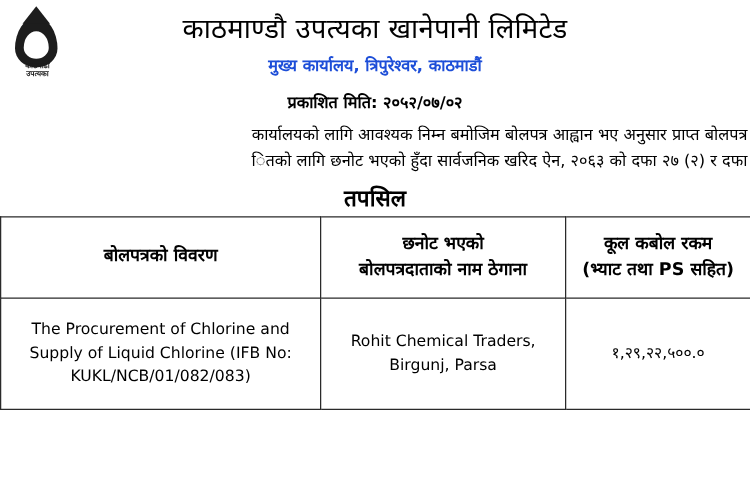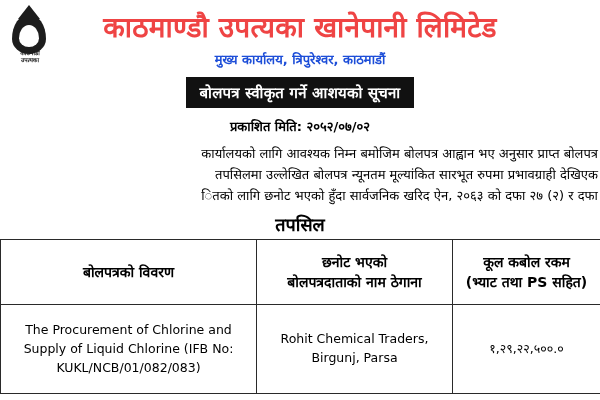--- a/index.html
+++ b/index.html
@@ -23,25 +23,25 @@
     background: #ffffff;
   }
 
   
   .header {
     position: relative;
     text-align: center;
     padding: 4px 0 2px 0;
   }
   .org-title {
-    font-size: 28px;
-    font-weight: bold;
+    font-size: 22px;
+    font-weight: normal;
     letter-spacing: 0.2px;
     line-height: 1.25;
-    color: #ef4444;
+    color: #000000;
     padding: 0 52px;
   }
   .org-subtitle {
     font-size: 13px;
     font-weight: bold;
     color: #1d4ed8;
     margin-top: 5px;
     padding: 0 52px;
   }
 
@@ -185,29 +185,25 @@
       <div class="drop"></div>
       <div class="inner"></div>
       <div class="np">काठमाडौं<br>उपत्यका</div>
     </div>
 
     <div class="org-title">काठमाण्डौ उपत्यका खानेपानी लिमिटेड</div>
 
     <div class="org-subtitle">मुख्य कार्यालय, त्रिपुरेश्वर, काठमाडौं</div>
   </div>
 
-  <div class="banner-wrap">
-    <div class="banner">बोलपत्र स्वीकृत गर्ने आशयको सूचना</div>
-  </div>
 
   <div class="pub-date">प्रकाशित मिति: २०५२/०७/०२</div>
 
   <div class="body-text">
     <span class="ln">कार्यालयको लागि आवश्यक निम्न बमोजिम बोलपत्र आह्वान भए अनुसार प्राप्त बोलपत्र</span>
-    <span class="ln">तपसिलमा उल्लेखित बोलपत्र न्यूनतम मूल्यांकित सारभूत रुपमा प्रभावग्राही देखिएक</span>
     <span class="ln">ितको लागि छनोट भएको हुँदा सार्वजनिक खरिद ऐन, २०६३ को दफा २७ (२) र दफा</span>
   </div>
 
   <div class="tapasil">तपसिल</div>
 
   <table class="notice-table">
     <colgroup>
       <col class="col-1">
       <col class="col-2">
       <col class="col-3">

